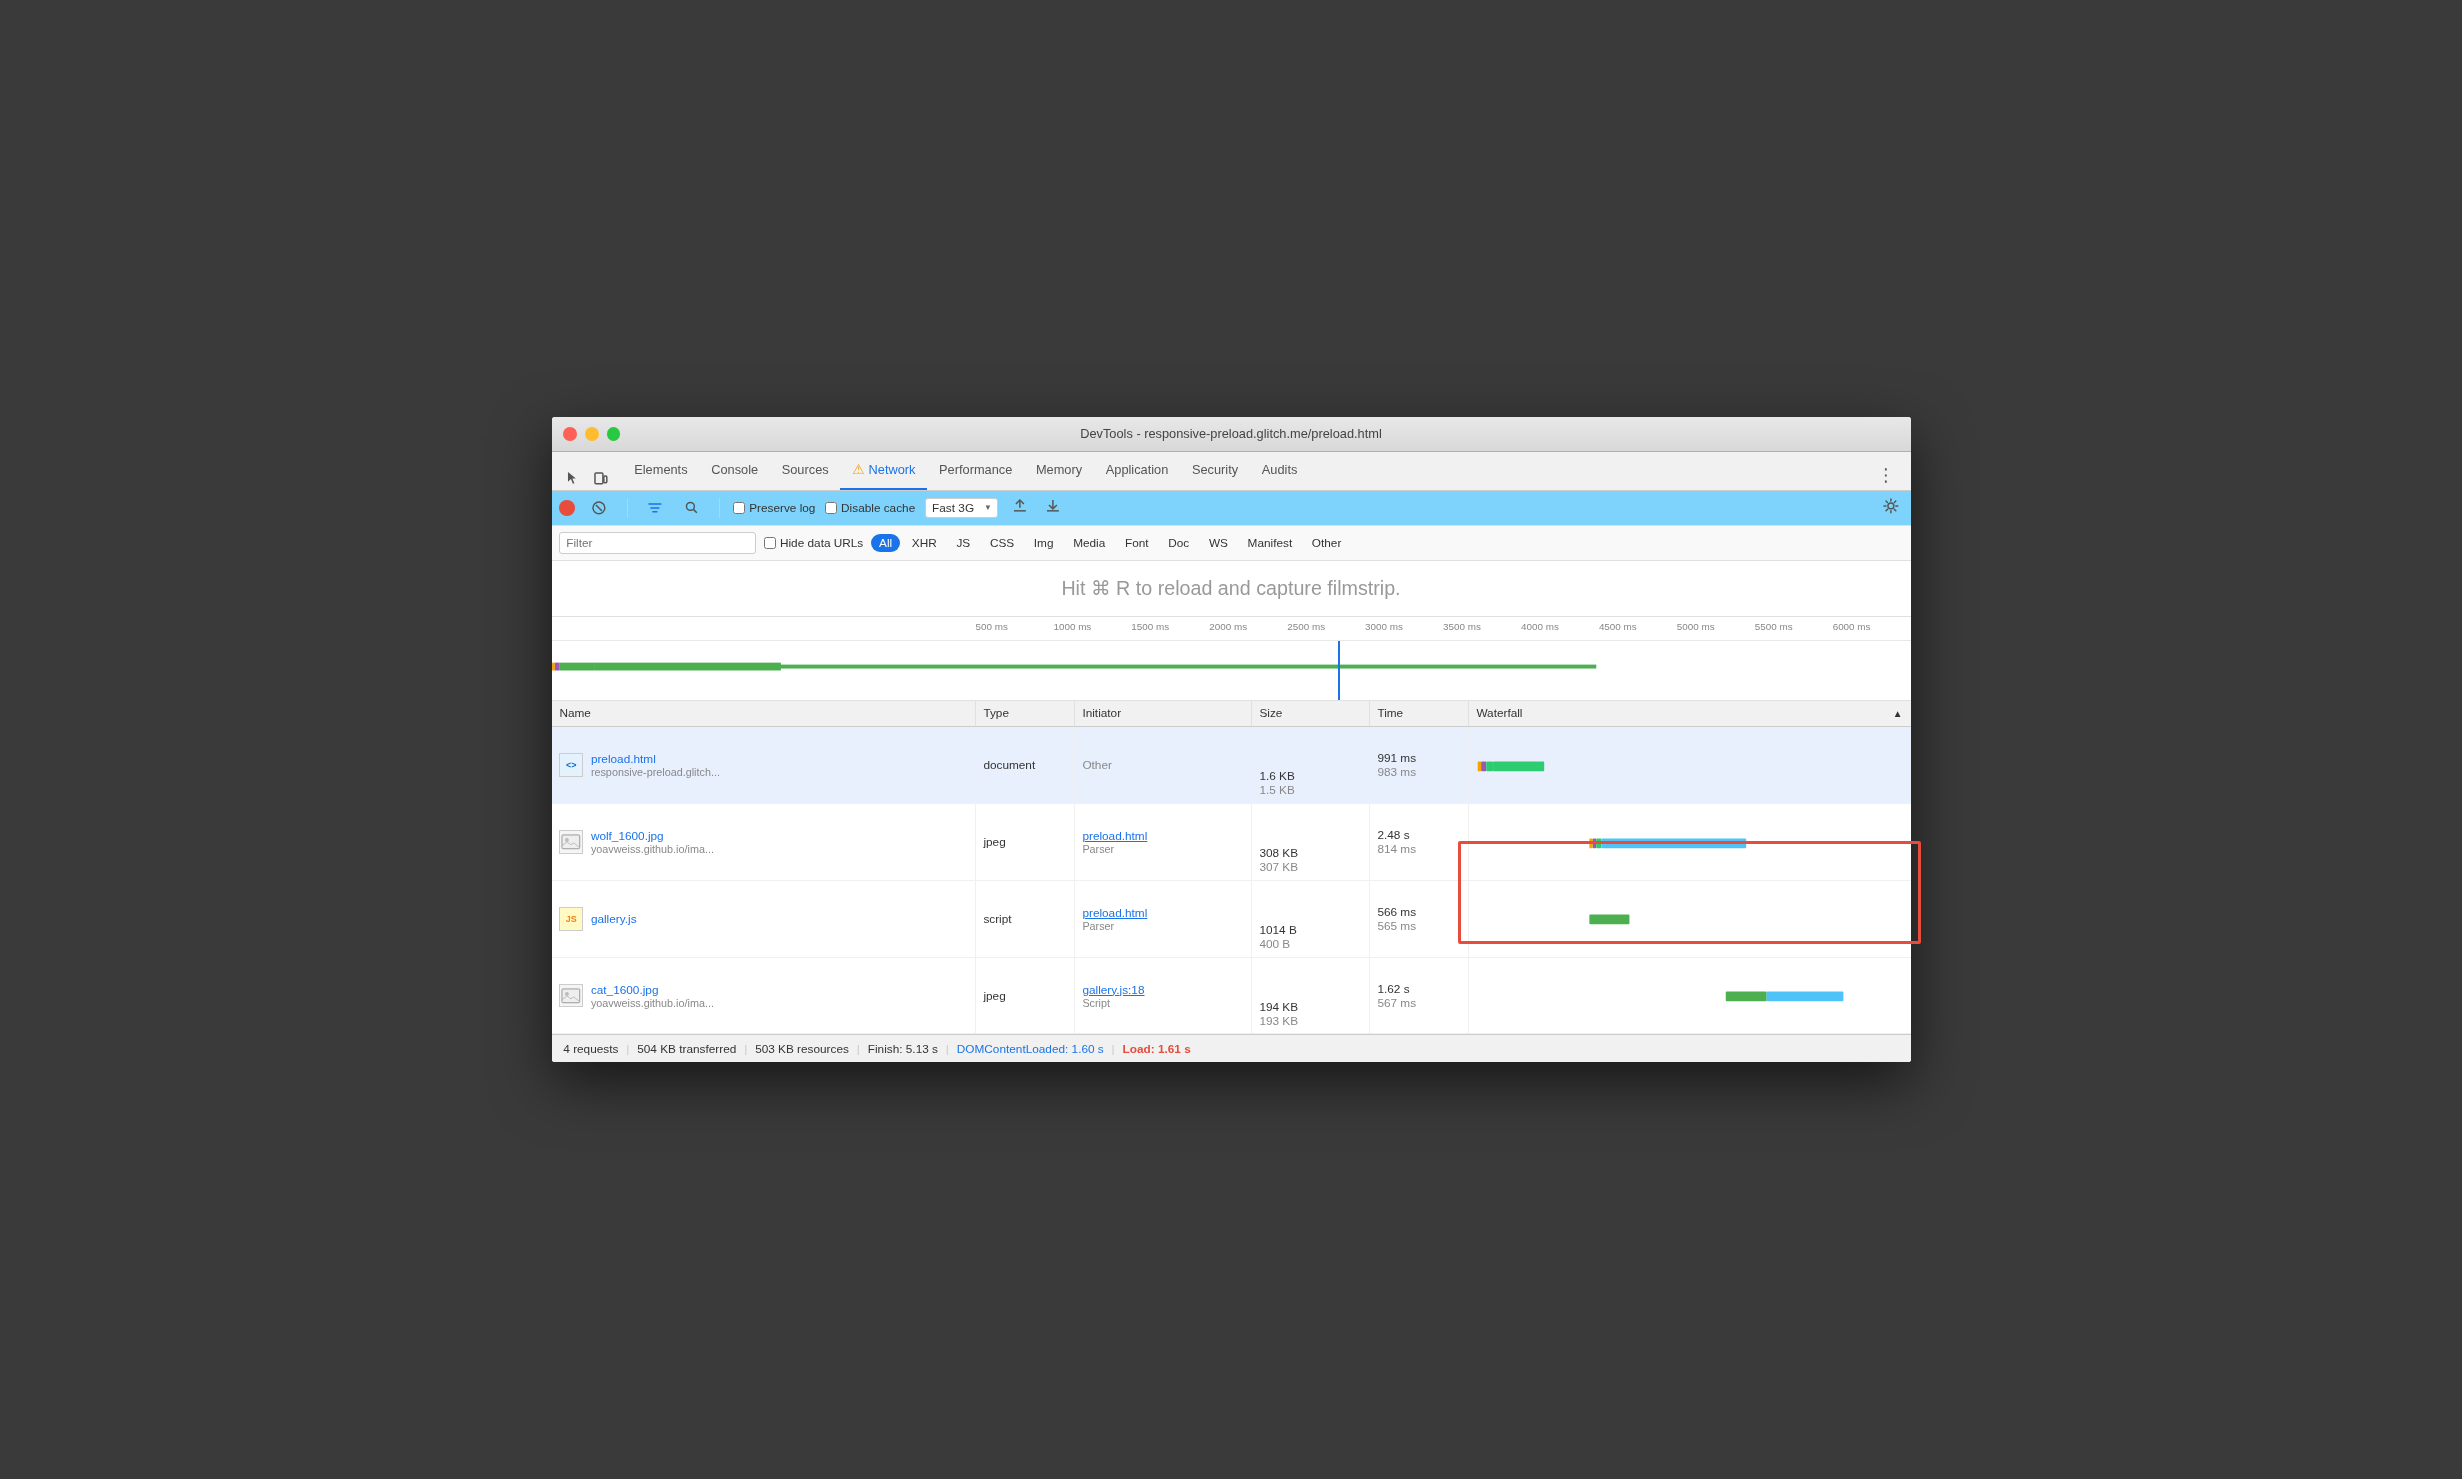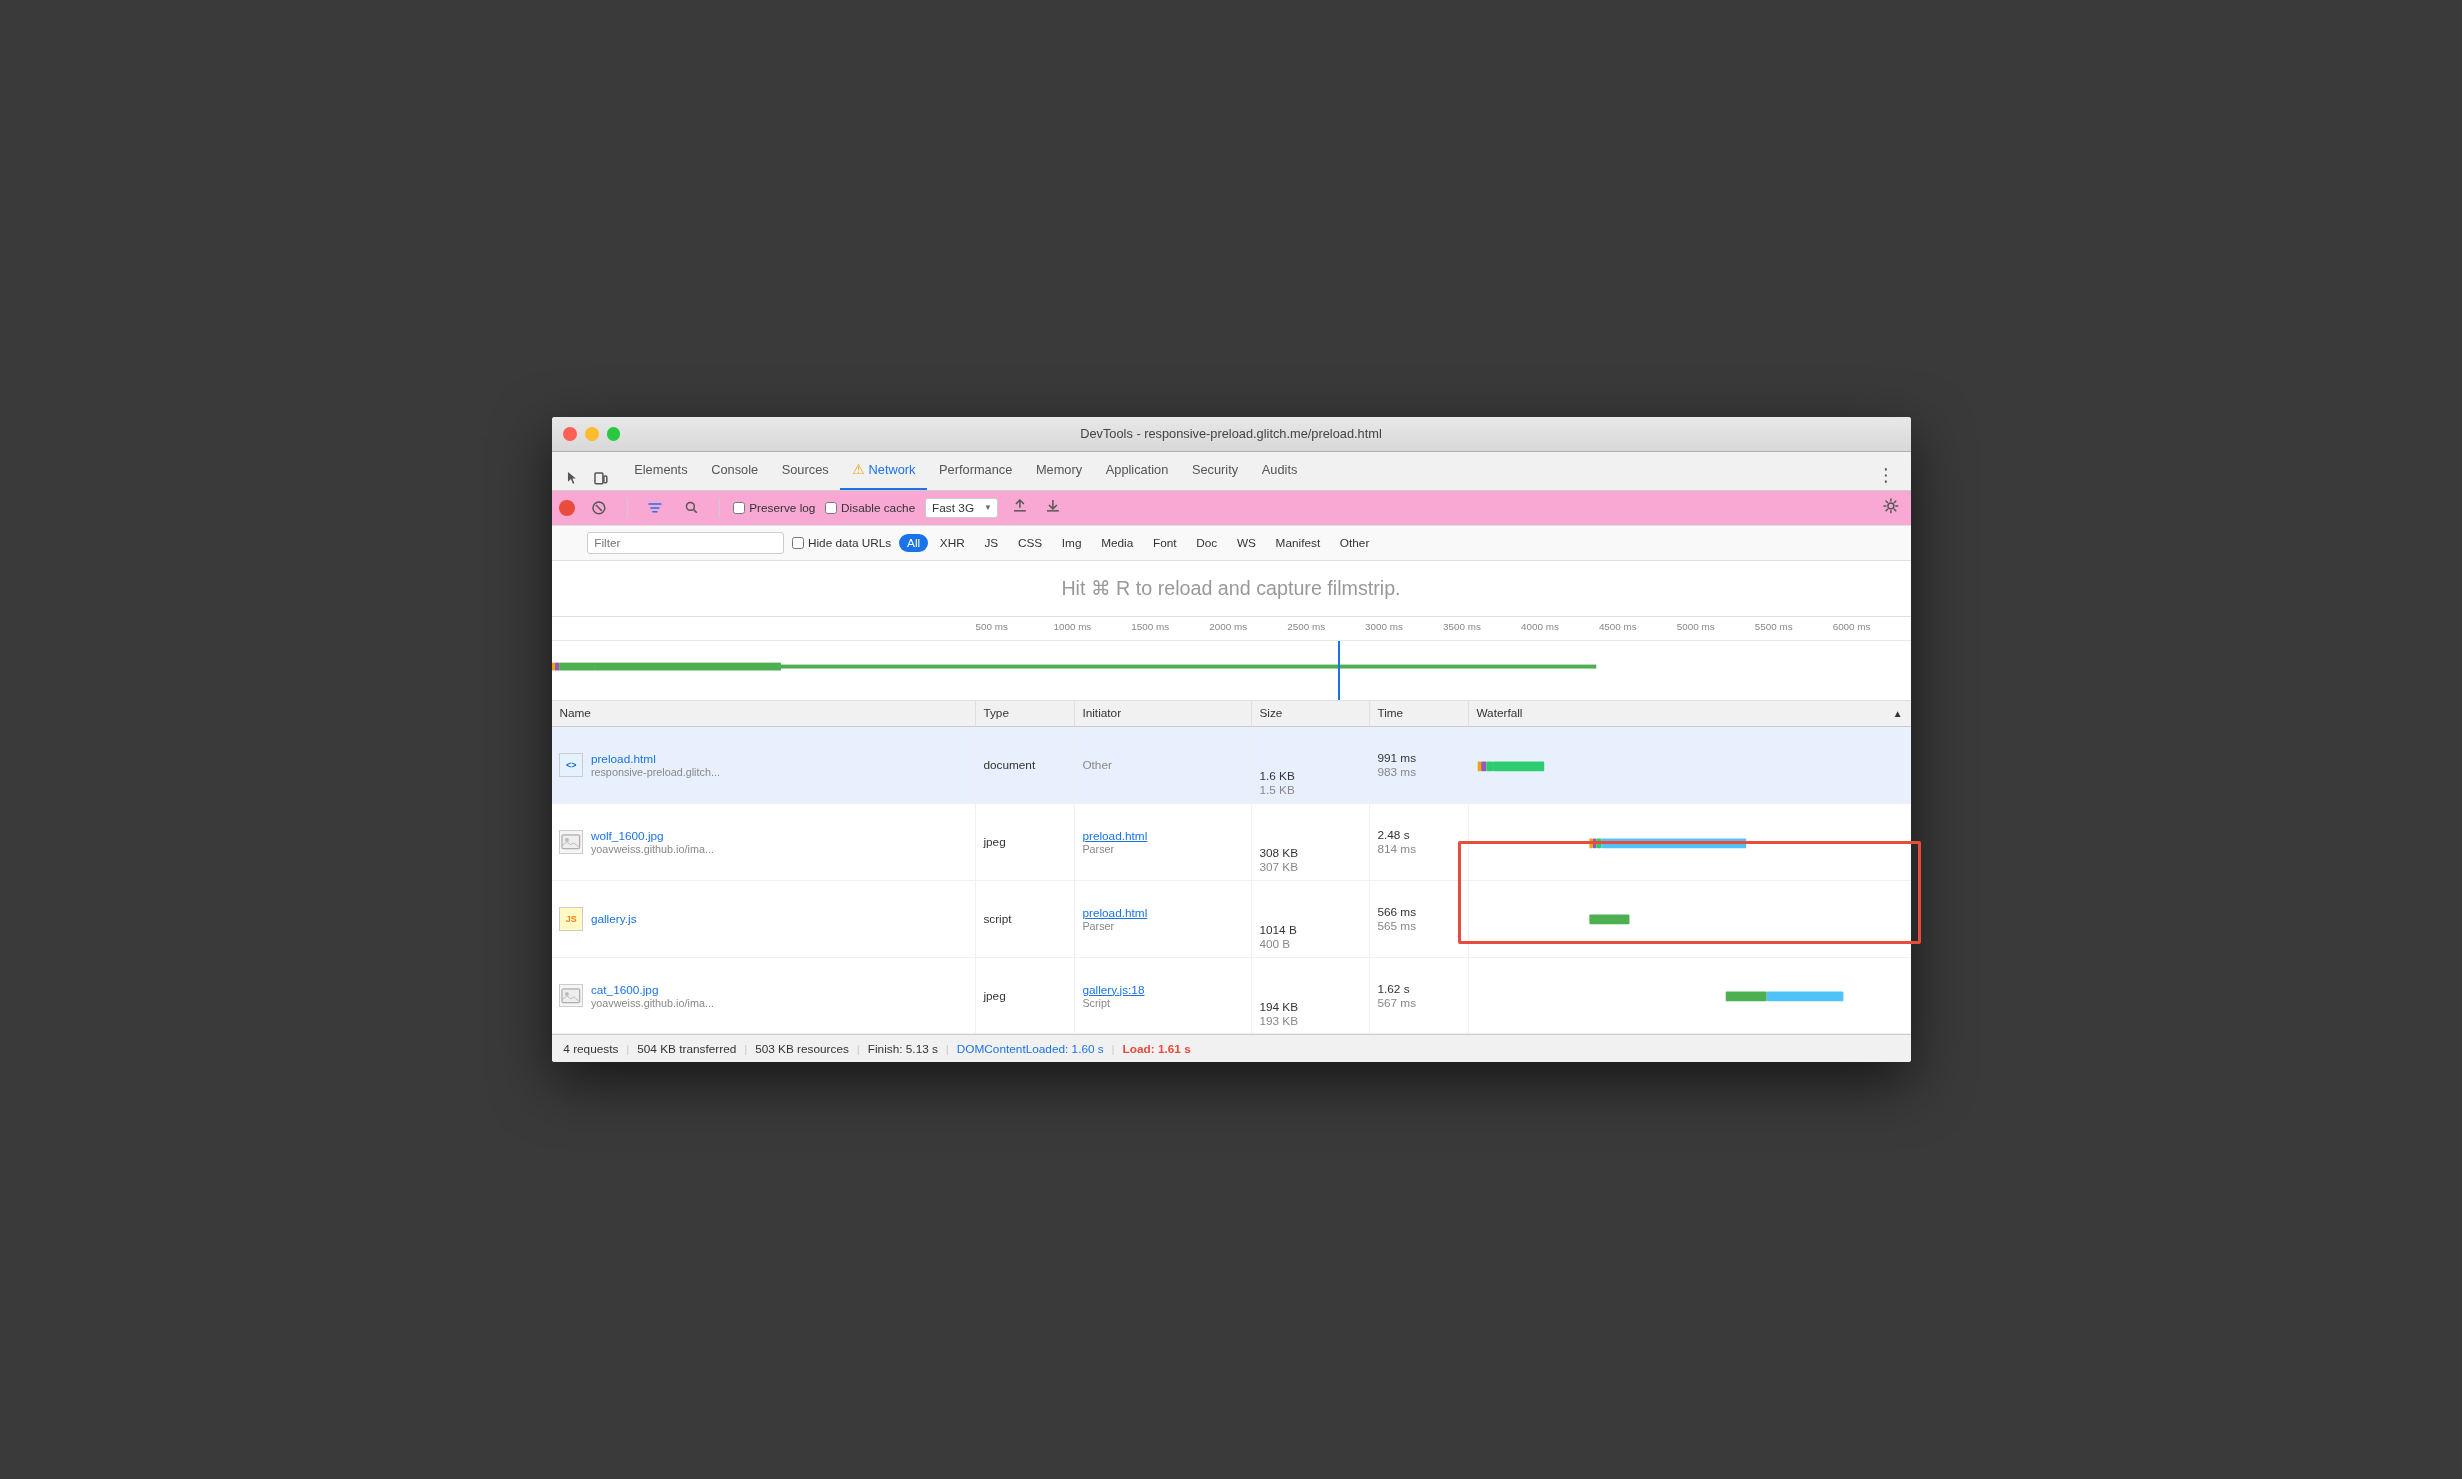--- a/index.html
+++ b/index.html
@@ -111,21 +111,21 @@
       cursor: pointer;
       font-size: 17.7px;
       color: #555;
       padding: 3.9px 7.9px;
     }
     
     .toolbar {
       display: flex;
       align-items: center;
       padding: 3.9px 7.9px;
-      background: #f9a8d4;
+      background: #7dd3fc;
       border-bottom: 1px solid #e0e0e0;
       gap: 10px;
       height: 35px;
     }
     .toolbar-btn {
       background: none;
       border: none;
       cursor: pointer;
       padding: 3px 5.9px;
       border-radius: 3px;
@@ -213,21 +213,20 @@
       gap: 7.9px;
       height: 35px;
     }
     .filter-input {
       width: 197px;
       height: 21.7px;
       border: 1px solid #ccc;
       border-radius: 3px;
       padding: 2px 5.9px;
       font-size: 11.8px;
-      margin-left: 28px;
     }
     .filter-tags {
       display: flex;
       align-items: center;
       gap: 3.9px;
     }
     .filter-tag {
       padding: 2px 7.9px;
       font-size: 11.8px;
       border-radius: 3px;

